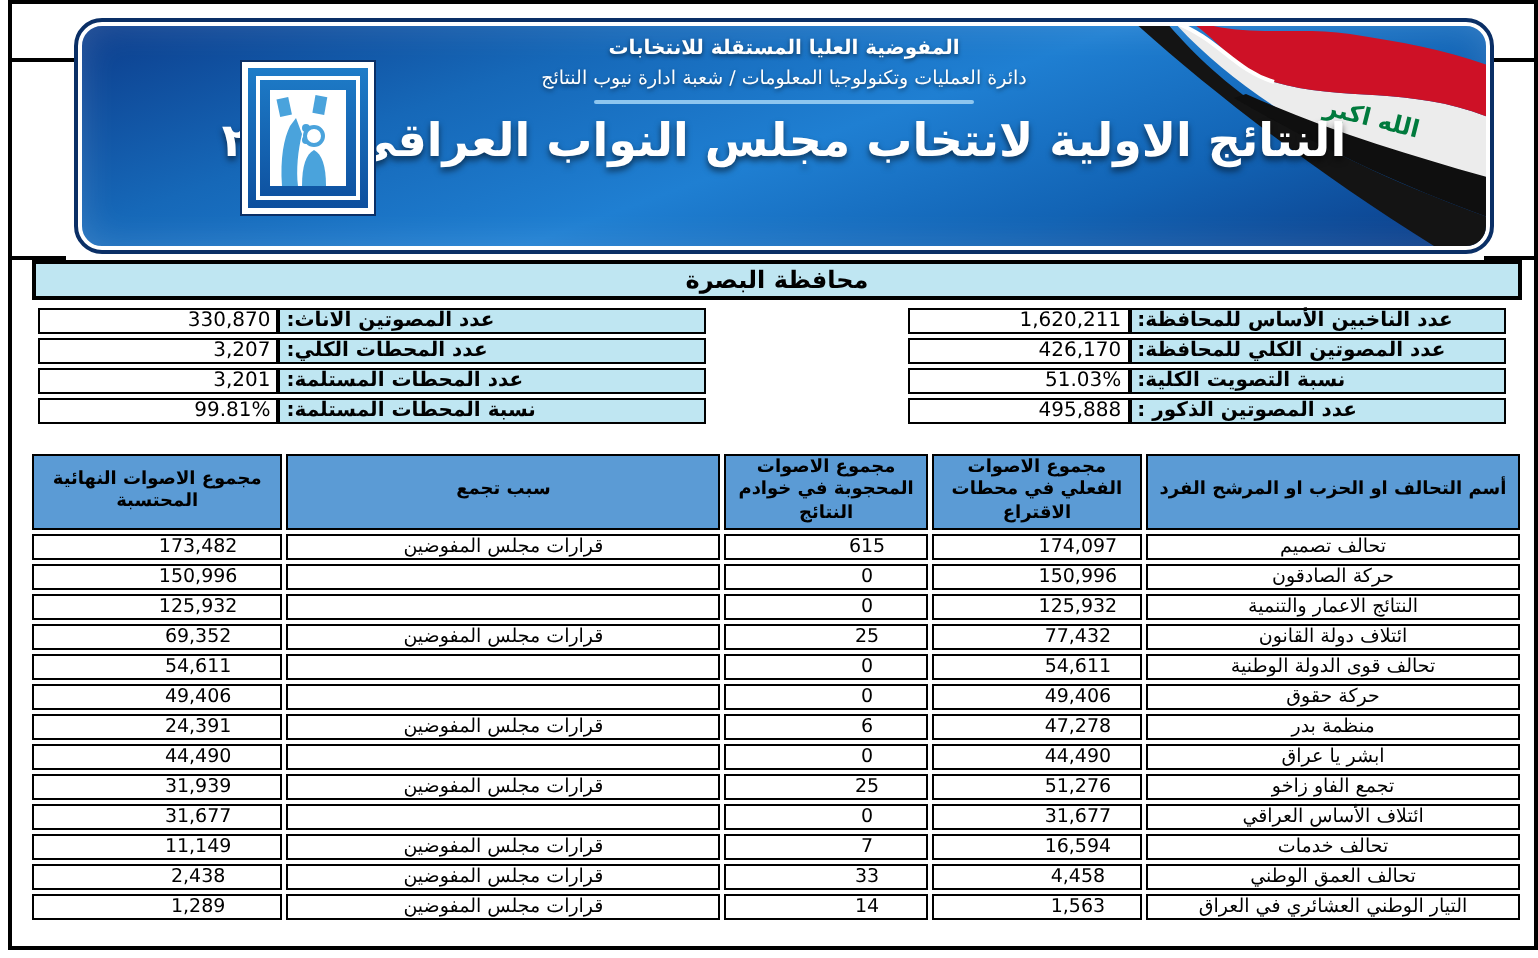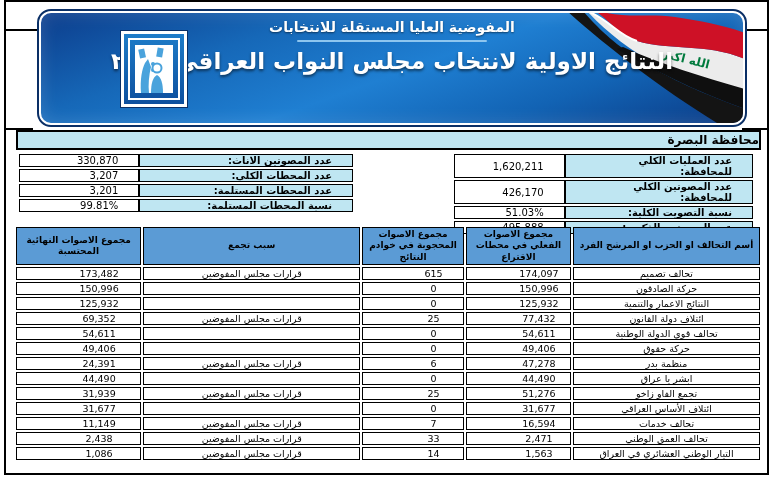--- a/index.html
+++ b/index.html
@@ -12,42 +12,42 @@
   .stub.tr { top:27px; right:0; width:31px; }
   .stub.bl { top:126px; left:0; width:27px; }
   .stub.br { top:126px; right:0; width:25px; }
 
   
   .banner { position:absolute; left:33px; top:9px; width:706px; height:114px;
     border-radius:12px; border:2px solid #fff; outline:2px solid #0a2f66;
     background:linear-gradient(160deg,#0c3d8c 0%, #1668b8 28%, #1f7fd2 52%, #1263b4 75%, #0b3a85 100%);
     overflow:hidden; box-shadow: inset 0 0 18px rgba(255,255,255,.15); }
   .banner-texts { position:absolute; left:0; top:6px; width:100%; text-align:center; color:#fff; z-index:3; }
-  .org1 { font-size:14px; font-weight:bold; letter-spacing:.2px; text-shadow:0 1px 2px rgba(0,0,0,.5); }
+  .org1 { font-size:10px; font-weight:bold; letter-spacing:.2px; text-shadow:0 1px 2px rgba(0,0,0,.5); }
   .org2 { font-size:9.5px; margin-top:4px; text-shadow:0 1px 2px rgba(0,0,0,.5); }
   .org-sep { width:190px; height:2px; background:#8ec6ef; margin:5px auto 4px auto; border-radius:2px; }
   .banner-title { font-size:23px; font-weight:bold; margin-top:6px; text-shadow:0 2px 3px rgba(0,0,0,.55); }
 
   .logo { position:absolute; left:80px; top:18px; width:66px; height:76px;
     background:linear-gradient(180deg,#1e7cc8,#0d4f9e); border:3px solid #fff;
     box-shadow:0 0 0 1px #0a2f66; z-index:4; display:flex; align-items:center; justify-content:center; }
   .logo svg { display:block; }
 
   .flag { position:absolute; right:-2px; top:-2px; width:178px; height:112px; z-index:2; }
 
   
   .gov-bar { position:absolute; left:10px; top:128px; width:745px; height:20px;
-    background:#bfe6f2; border:2px solid #000; 
+    background:#bfe6f2; border:2px solid #000; text-align:center;
     font-size:12px; font-weight:bold; line-height:17px; color:#000; }
 
   
   table { border-collapse:separate; }
   .sum { position:absolute; border-spacing:0 2px; }
-  .sum td { border:1px solid #000; height:13px; font-size:10px; padding:0 20px; }
-  .sum td.lbl { background:#bfe6f2; font-weight:bold; text-align:right; }
+  .sum td { border:1px solid #000; height:13px; font-size:10px; padding:0 3px; }
+  .sum td.lbl { background:#bfe6f2; font-weight:bold; text-align:left; }
   .sum td.val { background:#fff; direction:ltr; text-align:right; }
   .sum-right { left:448px; top:150px; width:299px; }
   .sum-left  { left:13px;  top:150px; width:334px; }
 
   
   .results { position:absolute; left:8px; top:223px; width:748px; border-spacing:2px; }
   .results th { background:#5b9bd5; border:1px solid #000; color:#000;
     font-size:9px; font-weight:bold; text-align:center; vertical-align:middle;
     height:36px; padding:1px 2px; line-height:1.25; }
   .results td { background:#fff; border:1px solid #000; font-size:9.5px;
@@ -85,35 +85,36 @@
       <path d="M16,0 C42,30 78,62 178,98 L178,112 L150,112 C92,76 40,36 0,0 Z" fill="#141414"></path>
       <path d="M20,0 C42,8 50,24 70,30 C104,40 140,32 178,48 L178,96 C120,74 58,42 20,0 Z" fill="#ececec"></path>
       <path d="M32,0 C58,8 82,2 108,6 C134,10 156,14 178,22 L178,48 C140,32 104,40 70,30 C50,24 42,8 28,0 Z" fill="#ce1126"></path>
       <path d="M56,36 C96,54 136,66 178,78 L178,98 C128,80 88,60 50,38 Z" fill="#0f0f0f"></path>
       <text x="118" y="52" font-size="12" font-weight="bold" fill="#007a3d" transform="rotate(14 118 52)" text-anchor="middle">الله اكبر</text>
       <path d="M20,0 C42,8 50,24 70,30" fill="none" stroke="#ffffff" stroke-width="2"></path>
     </svg>
 
     <div class="banner-texts">
       <div class="org1">المفوضية العليا المستقلة للانتخابات</div>
+      <div class="org2">دائرة العمليات وتكنولوجيا المعلومات / شعبة ادارة نيوب النتائج</div>
       <div class="org-sep"></div>
       <div class="banner-title">النتائج الاولية لانتخاب مجلس النواب العراقي ٢٠٢٥</div>
     </div>
   </div>
 
   <div class="gov-bar">محافظة البصرة</div>
 
   <table class="sum sum-right">
     <colgroup>
         <col style="width:63%">
         <col style="width:37%">
       </colgroup>
     <tbody id="sum-right-body">
         <tr>
-          <td class="lbl">عدد العمليات الكلي للمحافظة:</td>
+          <td class="lbl">عدد الناخبين الأساس للمحافظة:</td>
           <td class="val">1,620,211</td>
         </tr>
         <tr>
           <td class="lbl">عدد المصوتين الكلي للمحافظة:</td>
           <td class="val">426,170</td>
         </tr>
         <tr>
           <td class="lbl">نسبة التصويت الكلية:</td>
           <td class="val">51.03%</td>
         </tr>
@@ -239,28 +240,28 @@
         </tr>
         <tr>
           <td>تحالف خدمات</td>
           <td class="num">16,594</td>
           <td class="num">7</td>
           <td>قرارات مجلس المفوضين</td>
           <td class="num">11,149</td>
         </tr>
         <tr>
           <td>تحالف العمق الوطني</td>
-          <td class="num">2,471</td>
+          <td class="num">4,458</td>
           <td class="num">33</td>
           <td>قرارات مجلس المفوضين</td>
           <td class="num">2,438</td>
         </tr>
         <tr>
           <td>التيار الوطني العشائري في العراق</td>
           <td class="num">1,563</td>
           <td class="num">14</td>
           <td>قرارات مجلس المفوضين</td>
-          <td class="num">1,086</td>
+          <td class="num">1,289</td>
         </tr>
       </tbody>
   </table>
 
 </div>
 
 </body></html>

